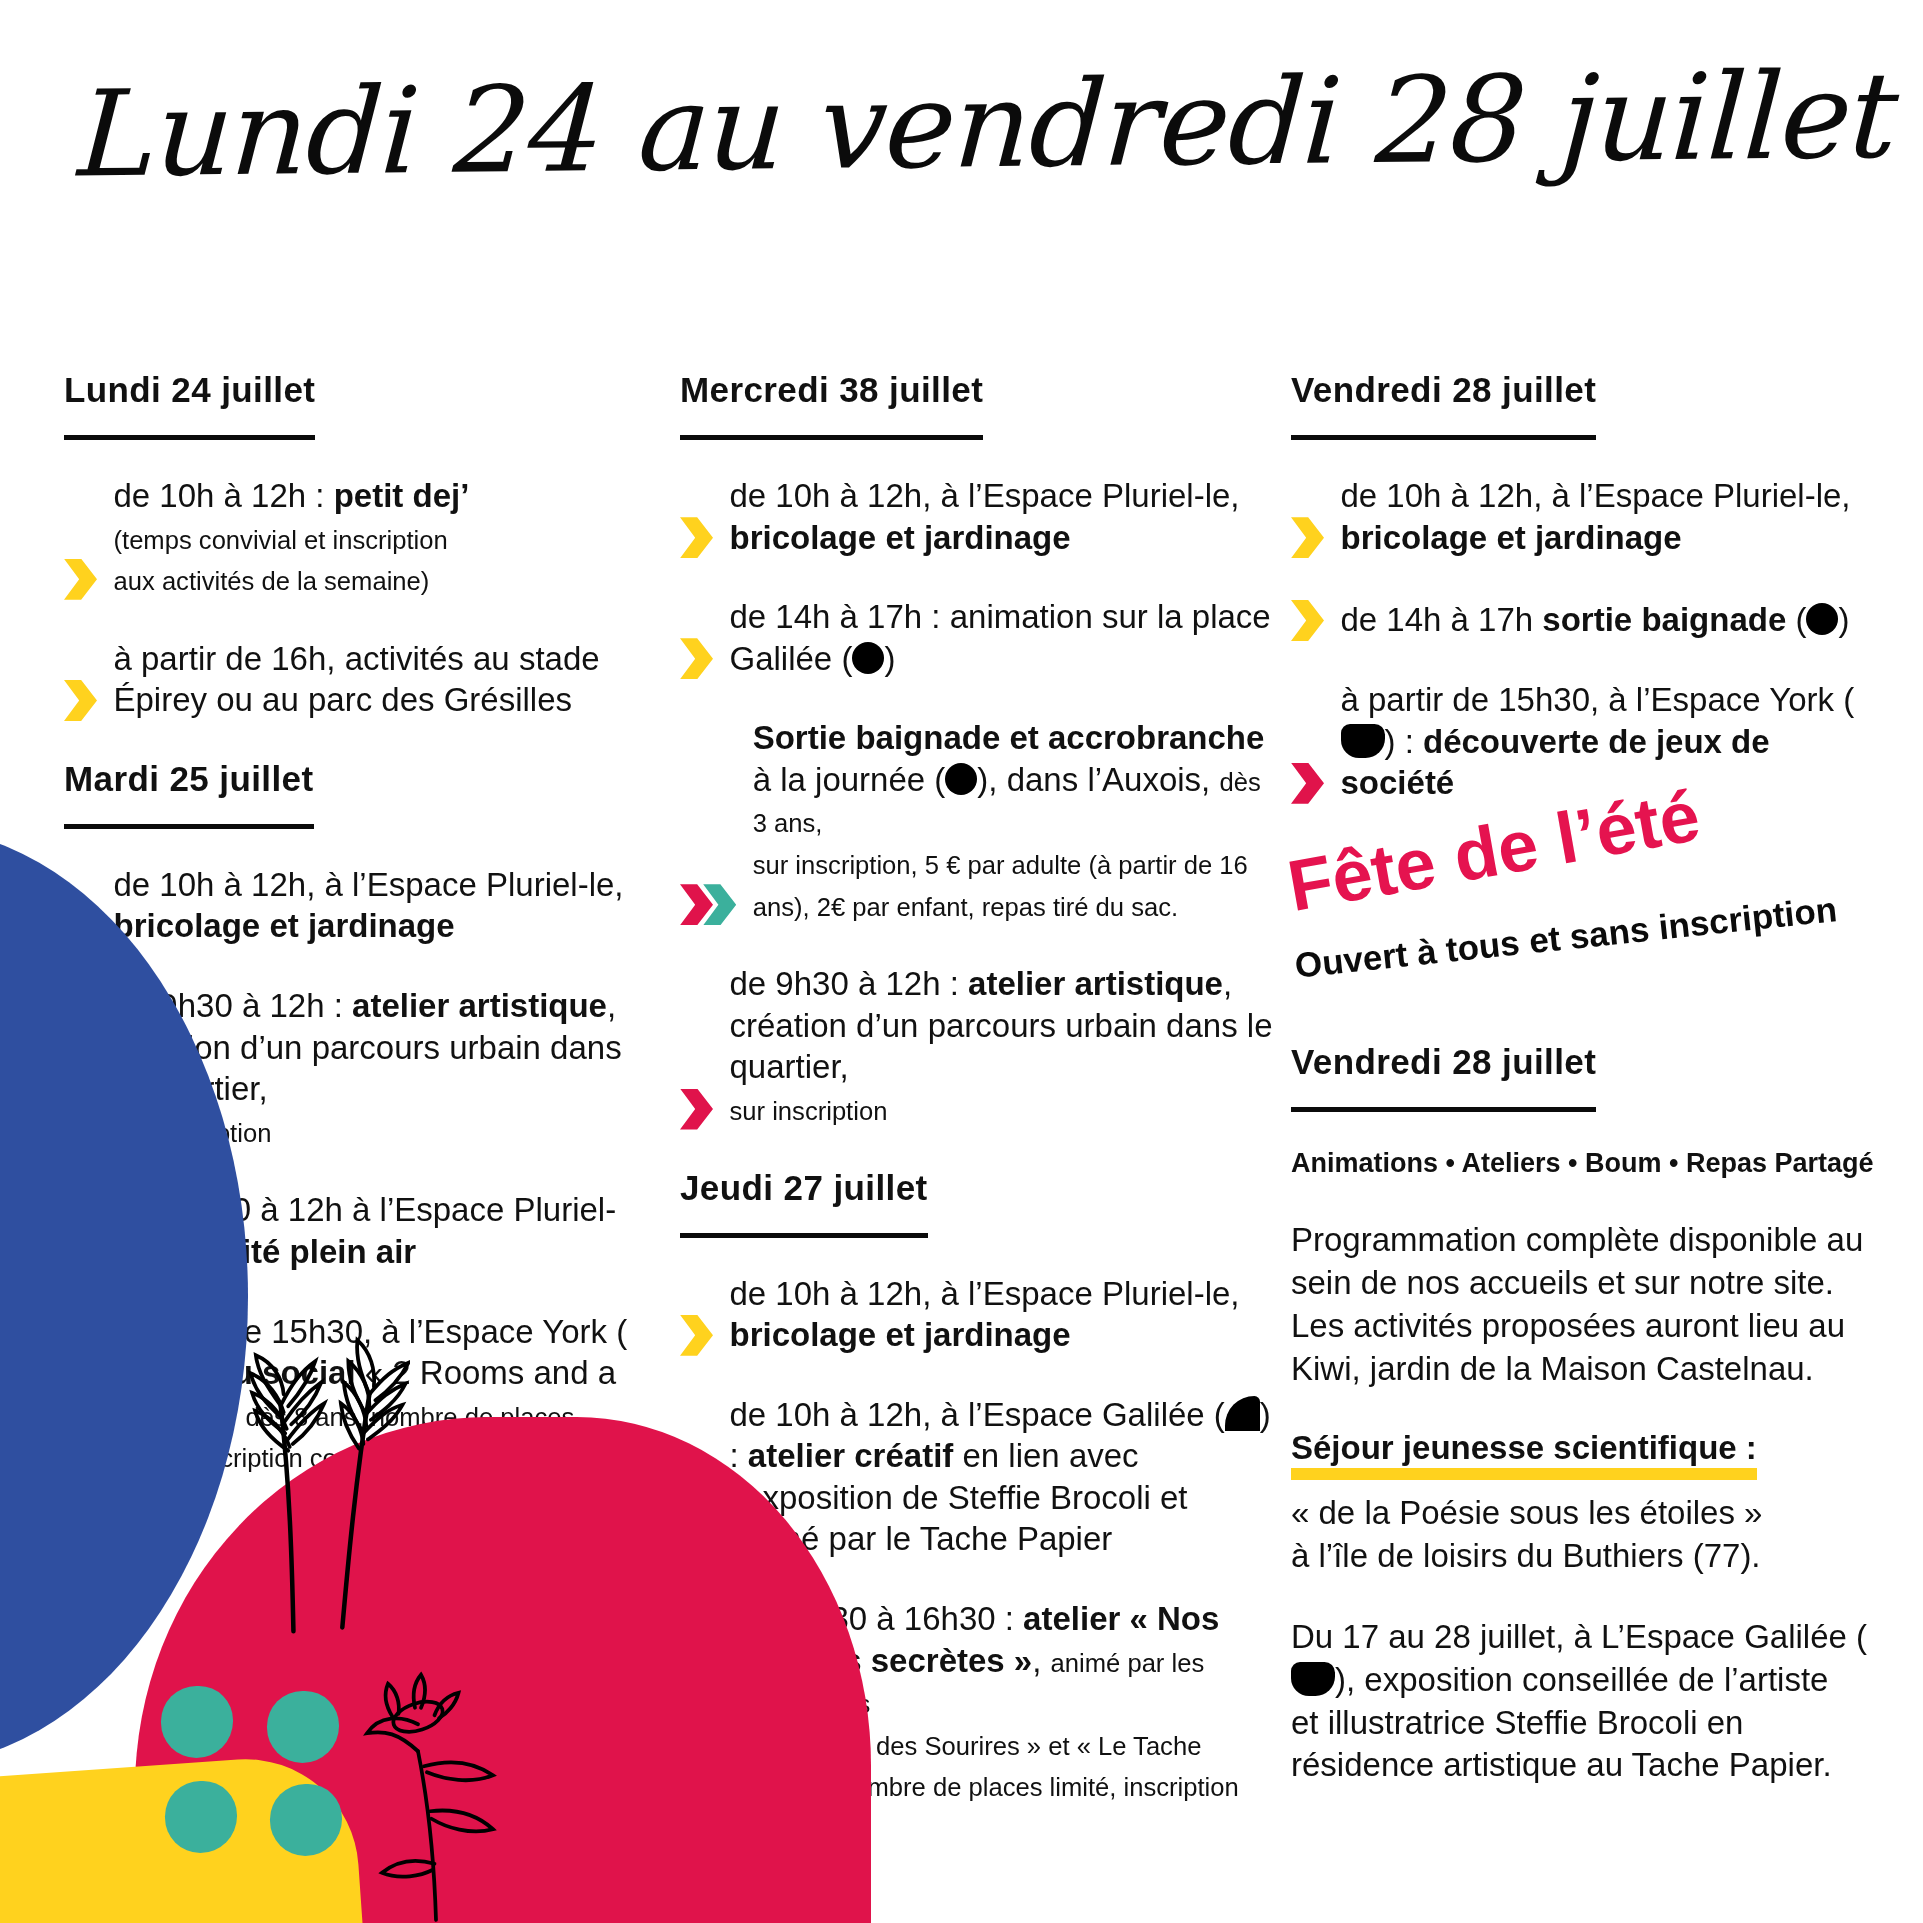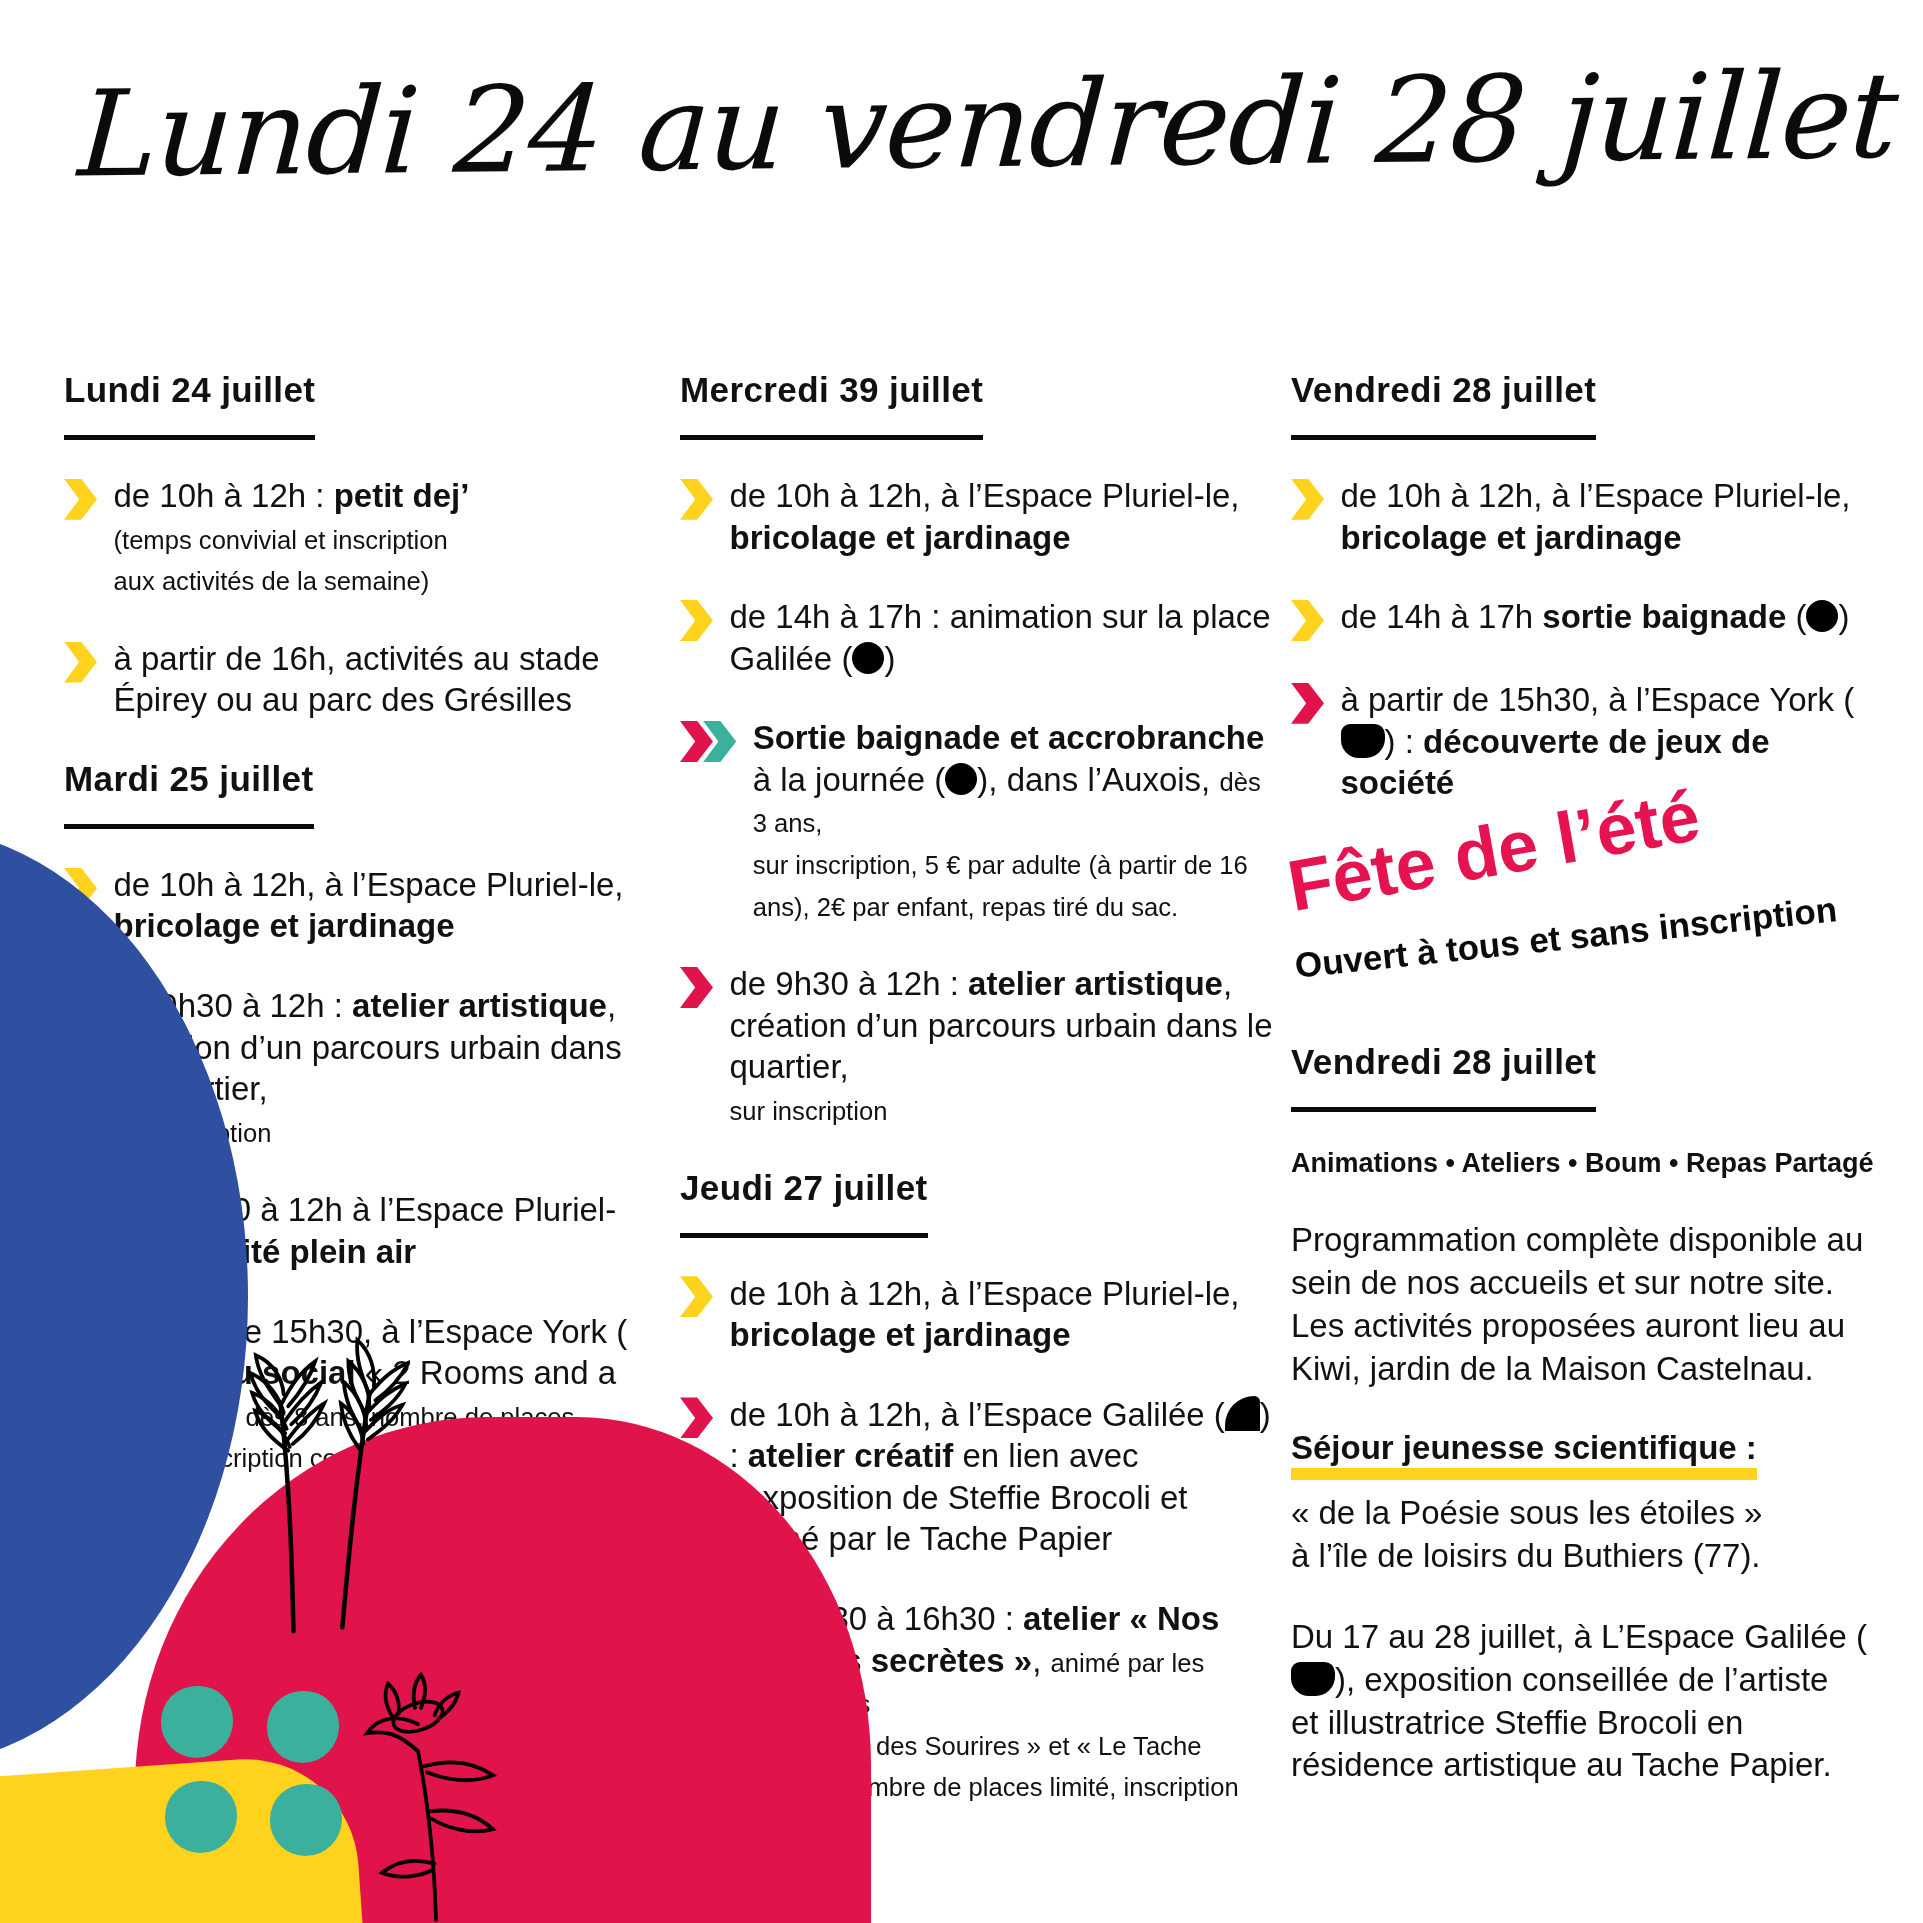--- a/index.html
+++ b/index.html
@@ -30,21 +30,21 @@
 
   .block{margin-bottom:38px;}
   .block-header{margin:19.5px 0 35px 0;}
   .col .block:first-child{margin-top:0;}
   .day-header{
     display:inline-block;
     font-size:35px;font-weight:800;letter-spacing:0.4px;
     border-bottom:5.3px solid #0b0b0b;padding-bottom:25px;
   }
 
-  .item{display:flex;align-items:flex-start;gap:16.5px;}
+  .item{display:flex;align-items:flex-end;gap:16.5px;}
   .chevs{display:flex;flex:0 0 auto;margin-top:3.8px;}
   .chev{width:33px;height:41px;
     clip-path:polygon(0 0,52% 0,100% 50%,52% 100%,0 100%,46% 50%);}
   .chev + .chev{margin-left:-9.8px;}
   .c-yellow{background:var(--yellow);}
   .c-red{background:var(--red);}
   .c-teal{background:var(--teal);}
 
   .txt{font-size:33px;line-height:1.26;}
   .seg-n{font-weight:400;}
@@ -137,21 +137,21 @@
         <div class="txt"><span class="seg-n">de 10h30 à 12h à l’Espace Pluriel-le : </span><span class="seg-b">activité plein air</span></div>
       </div>
       <div class="block item">
         <span class="chevs">
           <span class="chev c-red"></span>
         </span>
         <div class="txt"><span class="seg-n">à partir de 15h30, à l’Espace York (</span><span class="loc-icon icon-blob"></span><span class="seg-n">) : </span><span class="seg-b">Jeu social</span><span class="seg-n"> « 2 Rooms and a Boom », </span><span class="seg-sm">dès 8 ans, nombre de places limité, inscription conseillée</span></div>
       </div>
     </div>
   <div class="col" id="col-1">
-      <div class="block block-header"><span class="day-header">Mercredi 39 juillet</span></div>
+      <div class="block block-header"><span class="day-header">Mercredi 38 juillet</span></div>
       <div class="block item">
         <span class="chevs">
           <span class="chev c-yellow"></span>
         </span>
         <div class="txt"><span class="seg-n">de 10h à 12h, à l’Espace Pluriel-le, </span><span class="seg-b">bricolage et jardinage</span></div>
       </div>
       <div class="block item">
         <span class="chevs">
           <span class="chev c-yellow"></span>
         </span>

